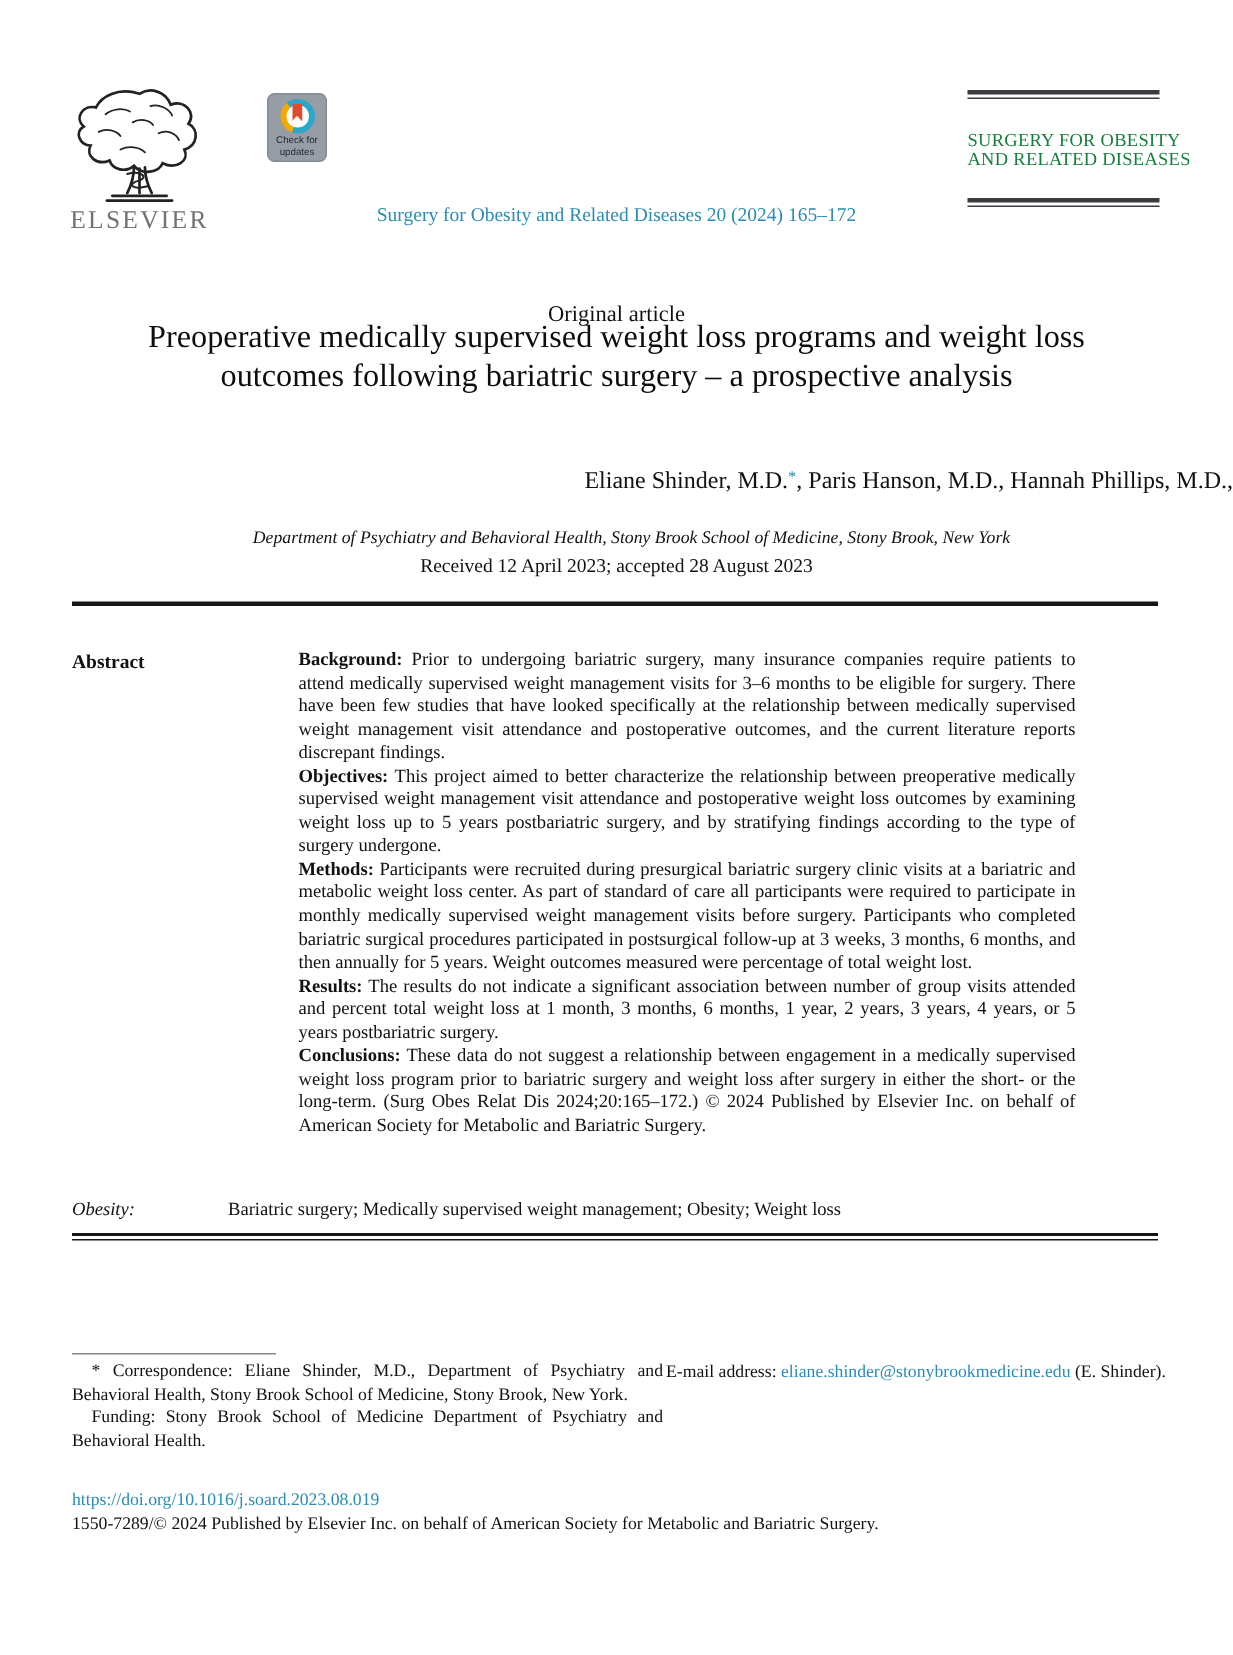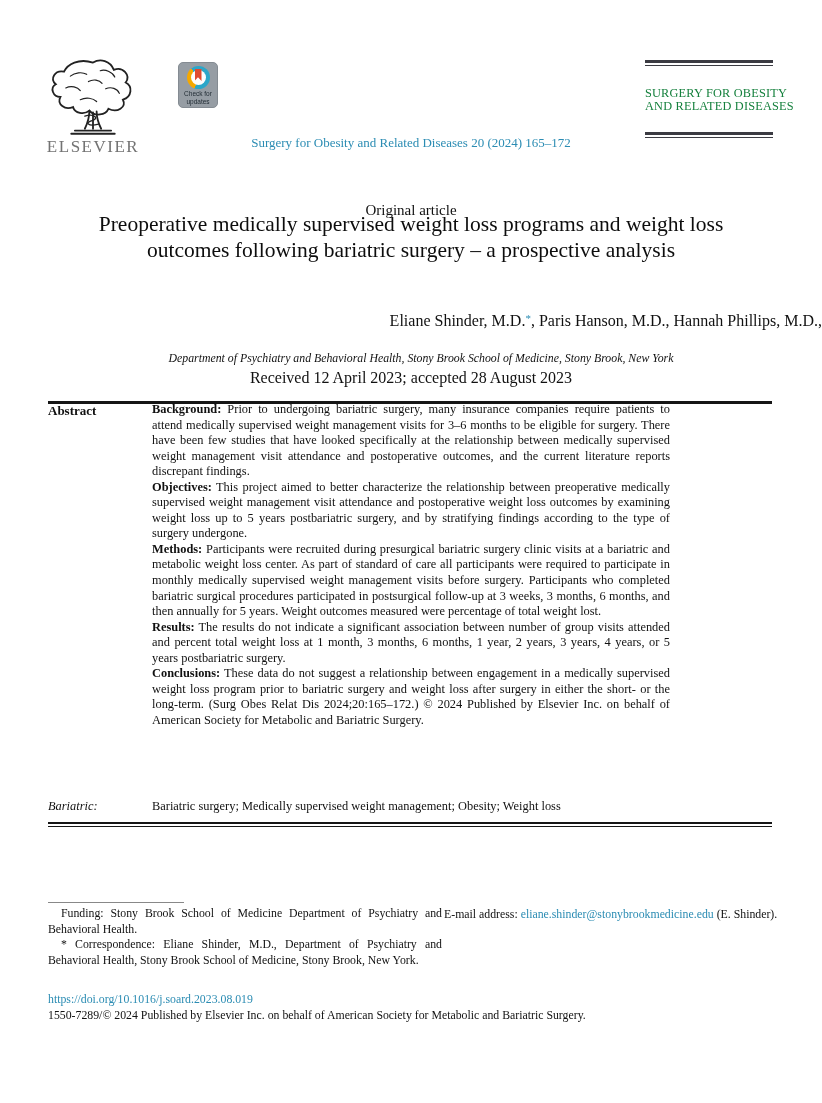--- a/index.html
+++ b/index.html
@@ -49,27 +49,27 @@
 
   
   .original { position:absolute; top:187px; left:0; width:100%; text-align:center; font-size:15px;margin-top:15px; }
   .title {
     position:absolute; top:212px; left:61px; width:700px; text-align:center;
     font-size:21.5px; line-height:1.2; color:#0d0d0d;
   }
   .authors { position:absolute; top:283px; left:0; width:100%; text-align:right; font-size:16px; line-height:1.3;margin-top:28px; }
   .authors sup { color:var(--link-color,#2b8cb3); font-size:11px; vertical-align:4px; }
   .affiliation { position:absolute; top:351px; left:0; width:100%; text-align:center; font-style:italic; font-size:11.8px;padding-left:20px; }
-  .received { position:absolute; top:369px; left:0; width:100%; text-align:center; font-size:16px; }
+  .received { position:absolute; top:369px; left:0; width:100%; text-align:center; font-size:13px; }
 
   
   .rule-top { position:absolute; top:401px; left:48px; width:724px; height:2.5px; background:#161616; }
-  .abstract { position:absolute; top:402px; left:48px; width:724px; display:flex; }
+  .abstract { position:absolute; top:432px; left:48px; width:724px; display:flex; }
   .abs-label { width:104px; flex:none; font-weight:bold; font-size:13px; padding-top:1px; }
-  .abs-body { width:518px; flex:none; font-size:12.4px; line-height:15.55px; text-align:justify; }
+  .abs-body { width:518px; flex:none; font-size:12.4px; line-height:15.55px; text-align:justify;margin-left:47px; }
   .abs-body .head { font-weight:bold; }
 
   .keywords { position:absolute; top:799px; left:48px; width:724px; display:flex; font-size:12.4px; }
   .kw-label { width:104px; flex:none; font-style:italic; }
   .rule-bottom { position:absolute; top:822px; left:48px; width:724px; height:5px;
                  border-top:2px solid #161616; border-bottom:1px solid #161616; }
 
   
   .fn-rule { position:absolute; top:902px; left:48px; width:136px; border-top:1px solid #888; }
   .fn-left { position:absolute; top:906px; left:48px; width:394px; font-size:11.8px; line-height:15.6px; text-align:justify; }
@@ -136,30 +136,30 @@
     <div class="abs-body">
       <p><span class="head">Background:</span> <span>Prior to undergoing bariatric surgery, many insurance companies require patients to attend medically supervised weight management visits for 3–6 months to be eligible for surgery. There have been few studies that have looked specifically at the relationship between medically supervised weight management visit attendance and postoperative outcomes, and the current literature reports discrepant findings.</span></p>
       <p><span class="head">Objectives:</span> <span>This project aimed to better characterize the relationship between preoperative medically supervised weight management visit attendance and postoperative weight loss outcomes by examining weight loss up to 5 years postbariatric surgery, and by stratifying findings according to the type of surgery undergone.</span></p>
       <p><span class="head">Methods:</span> <span>Participants were recruited during presurgical bariatric surgery clinic visits at a bariatric and metabolic weight loss center. As part of standard of care all participants were required to participate in monthly medically supervised weight management visits before surgery. Participants who completed bariatric surgical procedures participated in postsurgical follow-up at 3 weeks, 3 months, 6 months, and then annually for 5 years. Weight outcomes measured were percentage of total weight lost.</span></p>
       <p><span class="head">Results:</span> <span>The results do not indicate a significant association between number of group visits attended and percent total weight loss at 1 month, 3 months, 6 months, 1 year, 2 years, 3 years, 4 years, or 5 years postbariatric surgery.</span></p>
       <p><span class="head">Conclusions:</span> <span>These data do not suggest a relationship between engagement in a medically supervised weight loss program prior to bariatric surgery and weight loss after surgery in either the short- or the long-term. (Surg Obes Relat Dis 2024;20:165–172.) © 2024 Published by Elsevier Inc. on behalf of American Society for Metabolic and Bariatric Surgery.</span></p>
     </div>
   </div>
 
   <div class="keywords">
-    <div class="kw-label">Bariatric:</div>
+    <div class="kw-label">Obesity:</div>
     <div>Bariatric surgery; Medically supervised weight management; Obesity; Weight loss</div>
   </div>
 
   <div class="rule-bottom"></div>
 
   <div class="fn-rule"></div>
   <div class="fn-left">
+    <p>* Correspondence: Eliane Shinder, M.D., Department of Psychiatry and Behavioral Health, Stony Brook School of Medicine, Stony Brook, New York.</p>
     <p>Funding: Stony Brook School of Medicine Department of Psychiatry and Behavioral Health.</p>
-    <p>* Correspondence: Eliane Shinder, M.D., Department of Psychiatry and Behavioral Health, Stony Brook School of Medicine, Stony Brook, New York.</p>
   </div>
   <div class="fn-right">
     <span>E-mail address:</span>
     <span class="link">eliane.shinder@stonybrookmedicine.edu</span>
     <span>(E. Shinder).</span>
   </div>
 
   <div class="doi">
     <span class="link">https://doi.org/10.1016/j.soard.2023.08.019</span>
   </div>

